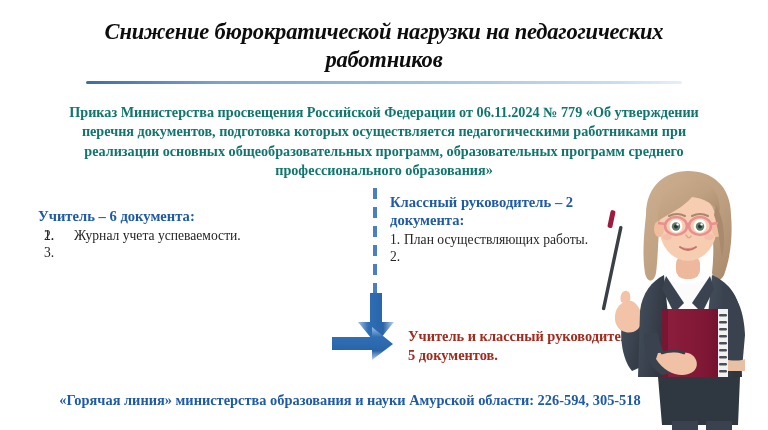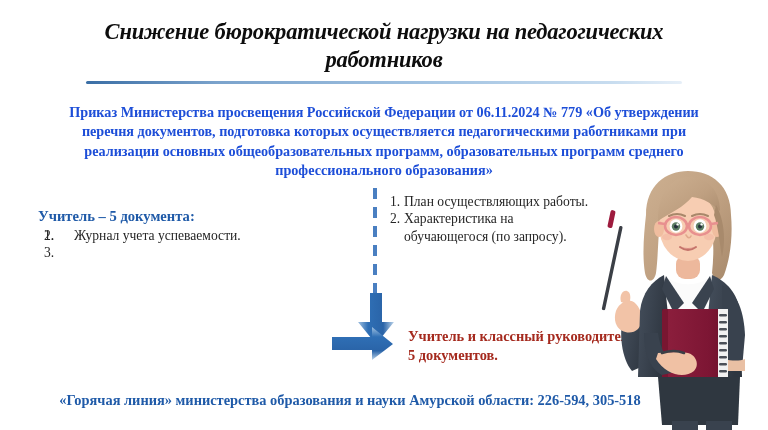--- a/index.html
+++ b/index.html
@@ -39,21 +39,21 @@
 
   
   .order{
     position:absolute;
     left:48px; top:103px; width:672px;
     text-align:center;
     font-family:"Liberation Serif", serif;
     font-weight:bold;
     font-size:14.2px;
     line-height:19.3px;
-    color:#1d4ed8;
+    color:#0f766e;
   }
 
   
   .left-block{
     position:absolute;
     left:38px; top:207px; width:320px;
   }
   .blue-head{
     font-family:"Liberation Serif", serif;
     font-weight:bold;
@@ -159,44 +159,44 @@
 <body>
 
 <div id="slide">
 
   <div class="title">Снижение бюрократической нагрузки на педагогических работников</div>
   <div class="title-rule"></div>
 
   <div class="order">Приказ Министерства просвещения Российской Федерации от 06.11.2024 № 779 «Об утверждении перечня документов, подготовка которых осуществляется педагогическими работниками при реализации основных общеобразовательных программ, образовательных программ среднего профессионального образования»</div>
 
   <div class="left-block">
-    <div class="blue-head">Учитель – 5 документа:</div>
+    <div class="blue-head">Учитель – 6 документа:</div>
     <ol class="numlist">
       <li>
         <span class="num">1.</span>
       </li>
       <li>
         <span class="num">2.</span>
         <span>Журнал учета успеваемости.</span>
       </li>
       <li>
         <span class="num">3.</span>
       </li>
     </ol>
   </div>
 
   <div class="right-block">
+    <div class="blue-head">Классный руководитель – 2 документа:</div>
     <ol class="numlist2">
       <li>
         <span class="num">1.</span>
         <span>План осуществляющих работы.</span>
       </li>
       <li>
         <span class="num">2.</span>
-        <span>Характеристика на обучающегося (по запросу).</span>
       </li>
     </ol>
   </div>
 
   <div class="dashed-line"></div>
 
   <svg class="arrow-down" viewBox="0 0 38 52">
     <defs>
       <linearGradient id="gdown" x1="0" y1="0" x2="1" y2="0">
         <stop offset="0%" stop-color="#9fc0e0"></stop>

